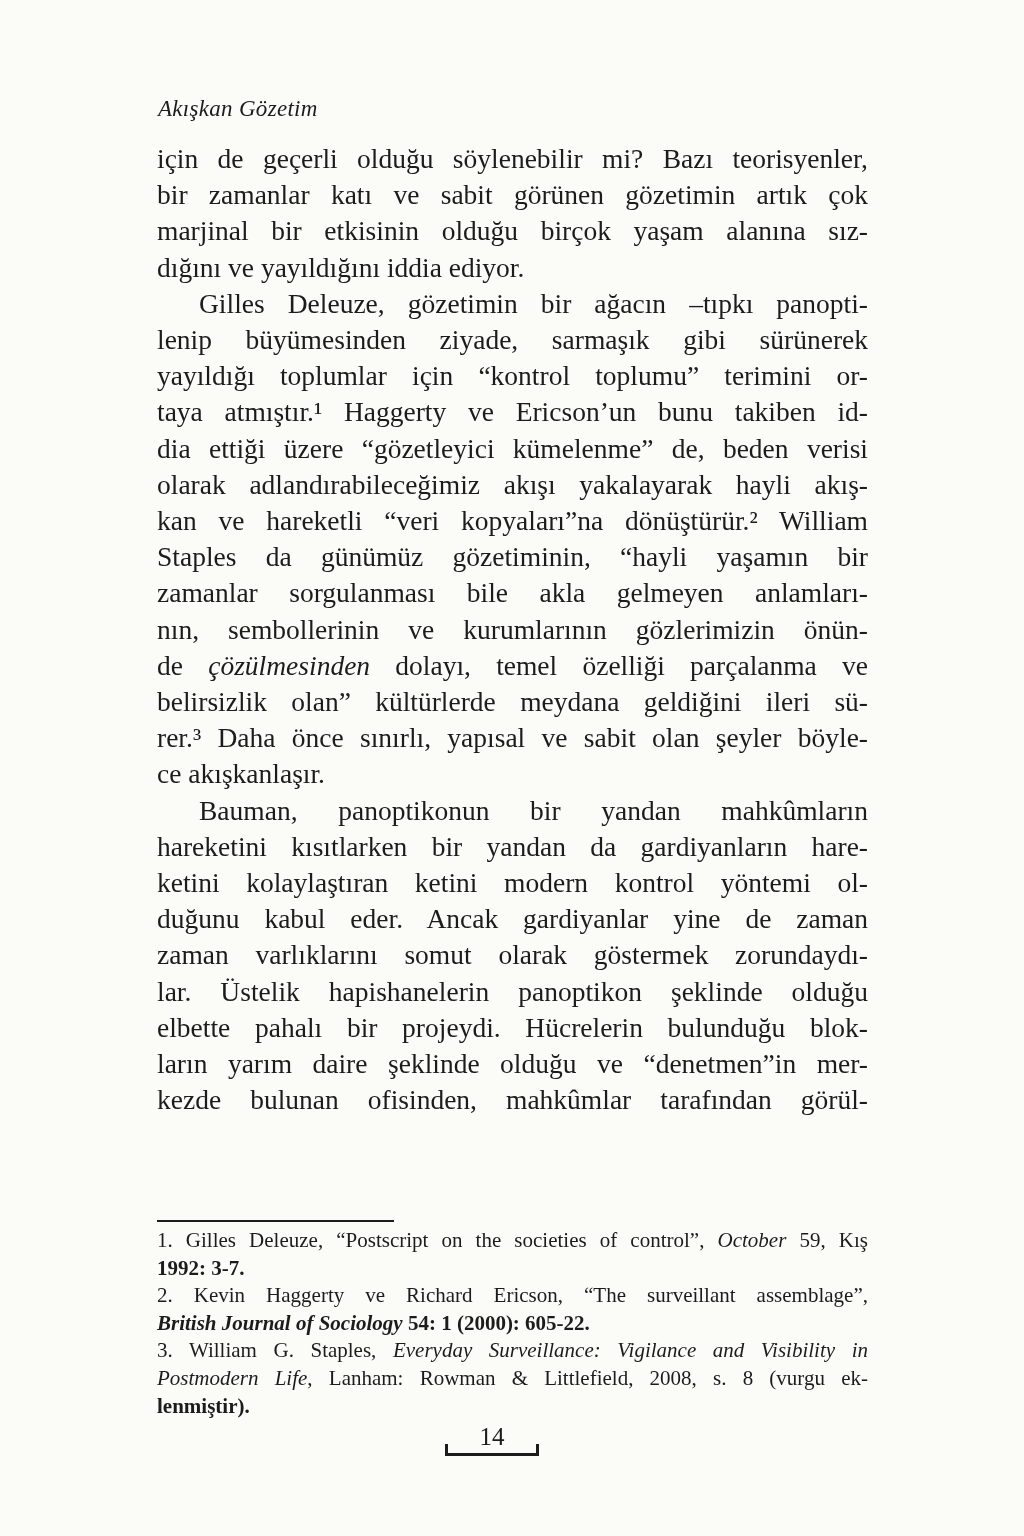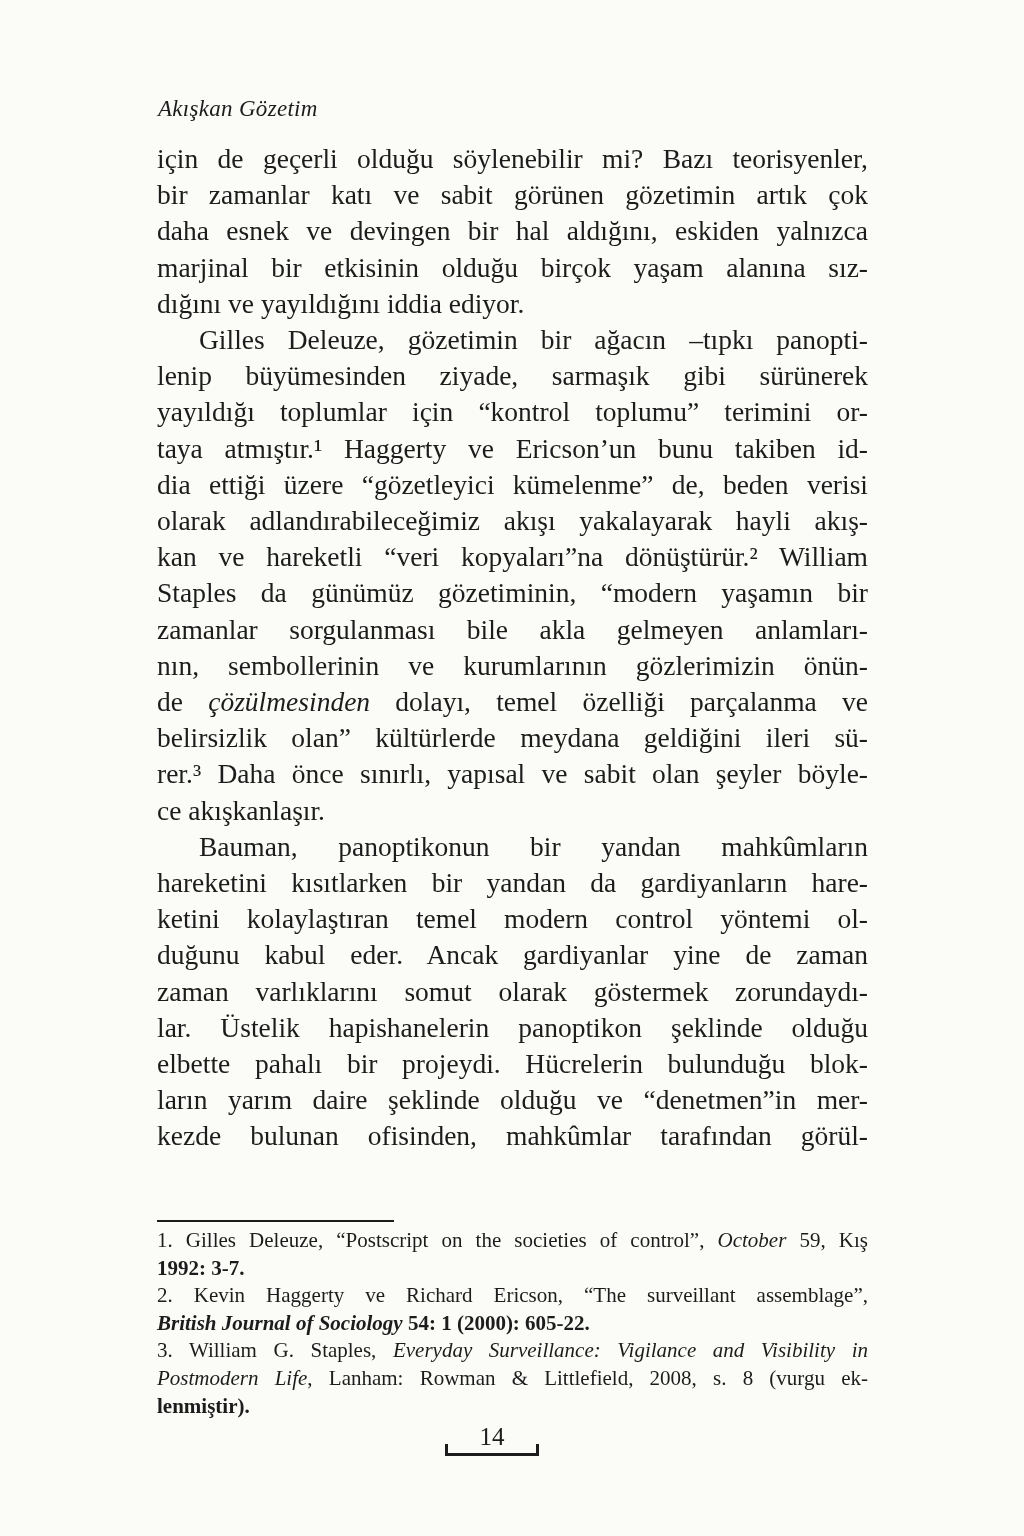--- a/index.html
+++ b/index.html
@@ -87,44 +87,43 @@
 </head>
 <body>
 
 <div class="page">
   <div class="running-header">Akışkan Gözetim</div>
 
   <div class="body-text">
       <div>
         <div class="line"><span>için de geçerli olduğu söylenebilir mi? Bazı teorisyenler,</span></div>
         <div class="line"><span>bir zamanlar katı ve sabit görünen gözetimin artık çok</span></div>
-        <div class="line"><span>daha esnek ve devingen bir hal aldığını, eskiden yalnızca</span></div>
         <div class="line"><span>marjinal bir etkisinin olduğu birçok yaşam alanına sız-</span></div>
         <div class="line lastline"><span>dığını ve yayıldığını iddia ediyor.</span></div>
       </div>
       <div>
         <div class="line indent"><span>Gilles Deleuze, gözetimin bir ağacın –tıpkı panopti-</span></div>
         <div class="line"><span>lenip büyümesinden ziyade, sarmaşık gibi sürünerek</span></div>
         <div class="line"><span>yayıldığı toplumlar için “kontrol toplumu” terimini or-</span></div>
         <div class="line"><span>taya atmıştır.¹ Haggerty ve Ericson’un bunu takiben id-</span></div>
         <div class="line"><span>dia ettiği üzere “gözetleyici kümelenme” de, beden verisi</span></div>
         <div class="line"><span>olarak adlandırabileceğimiz akışı yakalayarak hayli akış-</span></div>
         <div class="line"><span>kan ve hareketli “veri kopyaları”na dönüştürür.² William</span></div>
-        <div class="line"><span>Staples da günümüz gözetiminin, “modern yaşamın bir</span></div>
+        <div class="line"><span>Staples da günümüz gözetiminin, “hayli yaşamın bir</span></div>
         <div class="line"><span>zamanlar sorgulanması bile akla gelmeyen anlamları-</span></div>
         <div class="line"><span>nın, sembollerinin ve kurumlarının gözlerimizin önün-</span></div>
         <div class="line"><span>de </span><span class="it">çözülmesinden</span><span> dolayı, temel özelliği parçalanma ve</span></div>
         <div class="line"><span>belirsizlik olan” kültürlerde meydana geldiğini ileri sü-</span></div>
         <div class="line"><span>rer.³ Daha önce sınırlı, yapısal ve sabit olan şeyler böyle-</span></div>
         <div class="line lastline"><span>ce akışkanlaşır.</span></div>
       </div>
       <div>
         <div class="line indent"><span>Bauman, panoptikonun bir yandan mahkûmların</span></div>
         <div class="line"><span>hareketini kısıtlarken bir yandan da gardiyanların hare-</span></div>
-        <div class="line"><span>ketini kolaylaştıran temel modern control yöntemi ol-</span></div>
+        <div class="line"><span>ketini kolaylaştıran ketini modern kontrol yöntemi ol-</span></div>
         <div class="line"><span>duğunu kabul eder. Ancak gardiyanlar yine de zaman</span></div>
         <div class="line"><span>zaman varlıklarını somut olarak göstermek zorundaydı-</span></div>
         <div class="line"><span>lar. Üstelik hapishanelerin panoptikon şeklinde olduğu</span></div>
         <div class="line"><span>elbette pahalı bir projeydi. Hücrelerin bulunduğu blok-</span></div>
         <div class="line"><span>ların yarım daire şeklinde olduğu ve “denetmen”in mer-</span></div>
         <div class="line"><span>kezde bulunan ofisinden, mahkûmlar tarafından görül-</span></div>
       </div>
     </div>
 
   <div class="fn-divider"></div>

